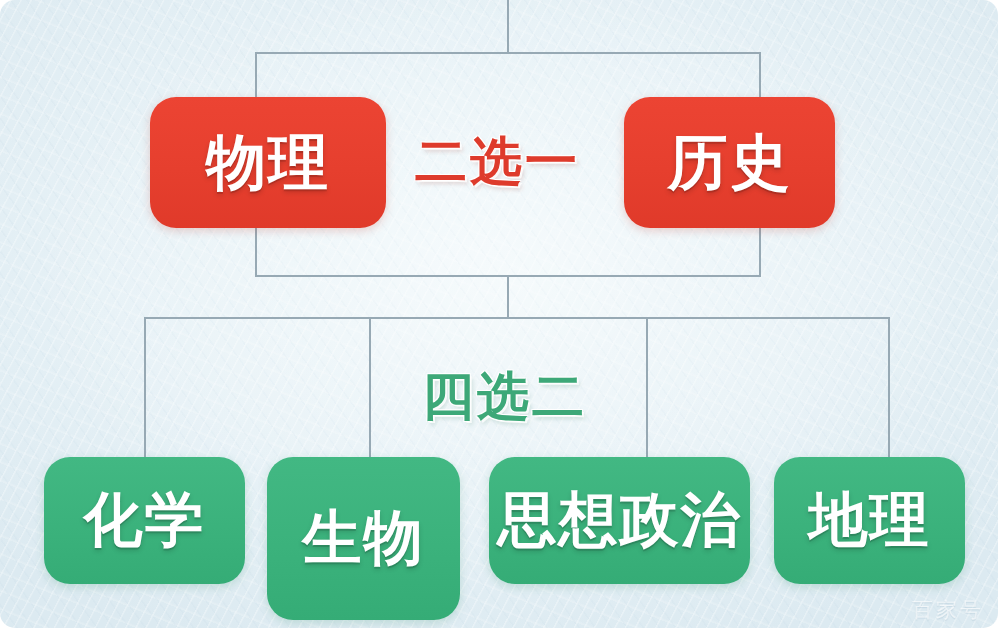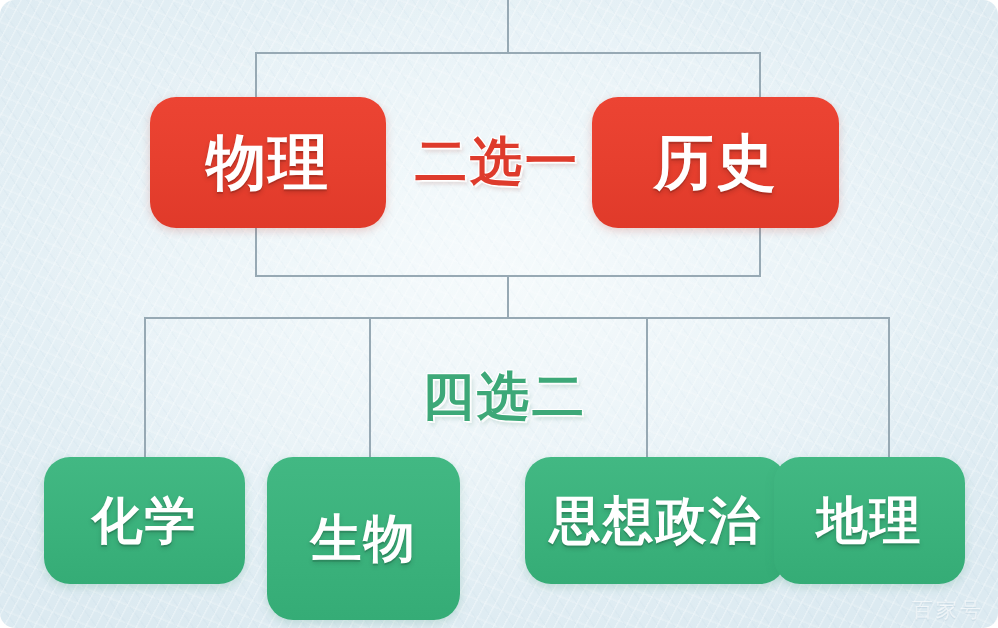--- a/index.html
+++ b/index.html
@@ -73,21 +73,21 @@
   .node.red {
     background: linear-gradient(180deg, #ec4433 0%, #e63f2e 55%, #e03a2a 100%);
     box-shadow: 0 3px 10px rgba(190,60,45,.22);
   }
   .node.green {
     background: linear-gradient(180deg, #42b883 0%, #3bb27c 55%, #35ac76 100%);
     box-shadow: 0 3px 10px rgba(45,140,100,.20);
   }
 
   .node.red .label  { font-size: 60px; }
-  .node.green .label{ font-size: 51px; }
+  .node.green .label{ font-size: 59px; }
 
   
   .caption {
     position: absolute;
     font-weight: 800;
     line-height: 1;
     letter-spacing: 3px;
     white-space: nowrap;
   }
   #caption-two-choose-one {
@@ -153,35 +153,35 @@
   <div class="line v" style="left:369px; top:317px; height:142px;"></div>
   <div class="line v" style="left:646px; top:317px; height:142px;"></div>
   <div class="line v" style="left:888px; top:317px; height:142px;"></div>
 
   <div class="node red" style="left:150px; top:97px; width:236px; height:131px;">
     <span class="label">物理</span>
   </div>
 
   <div class="caption" id="caption-two-choose-one" style="left:415px; top:135px;text-align:right;">二选一</div>
 
-  <div class="node red" style="left:592px; top:97px; width:247px; height:131px;">
+  <div class="node red" style="left:624px; top:97px; width:211px; height:131px;">
     <span class="label">历史</span>
   </div>
 
   <div class="caption" id="caption-four-choose-two" style="left:422px; top:362px;margin-top:8px;">四选二</div>
 
   <div class="node green" style="left:44px; top:457px; width:201px; height:127px;">
     <span class="label">化学</span>
   </div>
 
   <div class="node green" style="left:267px; top:457px; width:193px; height:163px;">
     <span class="label">生物</span>
   </div>
 
-  <div class="node green" style="left:489px; top:457px; width:261px; height:127px;margin-left:36px;">
+  <div class="node green" style="left:489px; top:457px; width:261px; height:127px;">
     <span class="label">思想政治</span>
   </div>
 
   <div class="node green" style="left:774px; top:457px; width:191px; height:127px;">
     <span class="label">地理</span>
   </div>
 
   <div id="watermark">百家号</div>
 
 </div>

